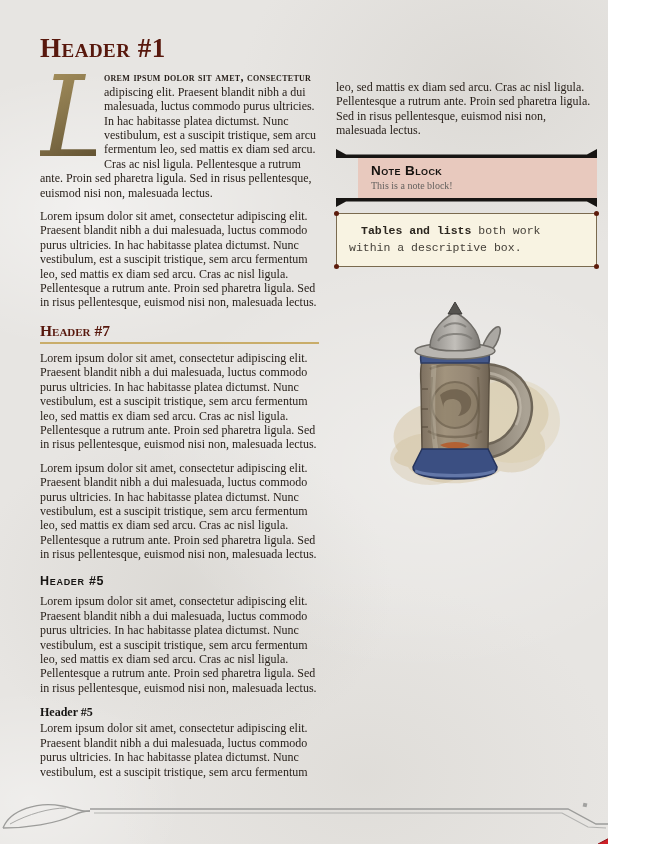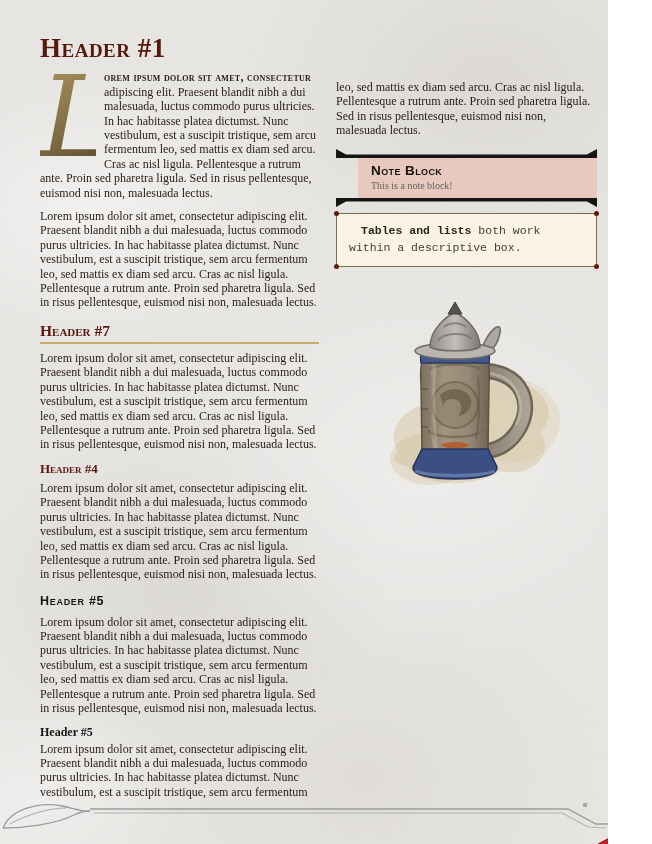--- a/index.html
+++ b/index.html
@@ -79,21 +79,20 @@
     <p class="body">
       <span class="dropcap">L</span>
       <span class="smallcaps-lead">orem ipsum dolor sit amet, consectetur</span><span> adipiscing elit. Praesent blandit nibh a dui malesuada, luctus commodo purus ultricies. In hac habitasse platea dictumst. Nunc vestibulum, est a suscipit tristique, sem arcu fermentum leo, sed mattis ex diam sed arcu. Cras ac nisl ligula. Pellentesque a rutrum ante. Proin sed pharetra ligula. Sed in risus pellentesque, euismod nisi non, malesuada lectus.</span>
     </p>
 
     <p class="body">Lorem ipsum dolor sit amet, consectetur adipiscing elit. Praesent blandit nibh a dui malesuada, luctus commodo purus ultricies. In hac habitasse platea dictumst. Nunc vestibulum, est a suscipit tristique, sem arcu fermentum leo, sed mattis ex diam sed arcu. Cras ac nisl ligula. Pellentesque a rutrum ante. Proin sed pharetra ligula. Sed in risus pellentesque, euismod nisi non, malesuada lectus.</p>
 
     <h3 class="hb-h3">Header #7</h3>
     <p class="body">Lorem ipsum dolor sit amet, consectetur adipiscing elit. Praesent blandit nibh a dui malesuada, luctus commodo purus ultricies. In hac habitasse platea dictumst. Nunc vestibulum, est a suscipit tristique, sem arcu fermentum leo, sed mattis ex diam sed arcu. Cras ac nisl ligula. Pellentesque a rutrum ante. Proin sed pharetra ligula. Sed in risus pellentesque, euismod nisi non, malesuada lectus.</p>
 
-    <h4 class="hb-h4">Header #4</h4>
     <p class="body">Lorem ipsum dolor sit amet, consectetur adipiscing elit. Praesent blandit nibh a dui malesuada, luctus commodo purus ultricies. In hac habitasse platea dictumst. Nunc vestibulum, est a suscipit tristique, sem arcu fermentum leo, sed mattis ex diam sed arcu. Cras ac nisl ligula. Pellentesque a rutrum ante. Proin sed pharetra ligula. Sed in risus pellentesque, euismod nisi non, malesuada lectus.</p>
 
     <h5 class="hb-h5">Header #5</h5>
     <p class="body">Lorem ipsum dolor sit amet, consectetur adipiscing elit. Praesent blandit nibh a dui malesuada, luctus commodo purus ultricies. In hac habitasse platea dictumst. Nunc vestibulum, est a suscipit tristique, sem arcu fermentum leo, sed mattis ex diam sed arcu. Cras ac nisl ligula. Pellentesque a rutrum ante. Proin sed pharetra ligula. Sed in risus pellentesque, euismod nisi non, malesuada lectus.</p>
 
     <h6 class="hb-h6">Header #5</h6>
     <p class="body">Lorem ipsum dolor sit amet, consectetur adipiscing elit. Praesent blandit nibh a dui malesuada, luctus commodo purus ultricies. In hac habitasse platea dictumst. Nunc vestibulum, est a suscipit tristique, sem arcu fermentum</p>
   </div>
 
   <div class="col col-right">

